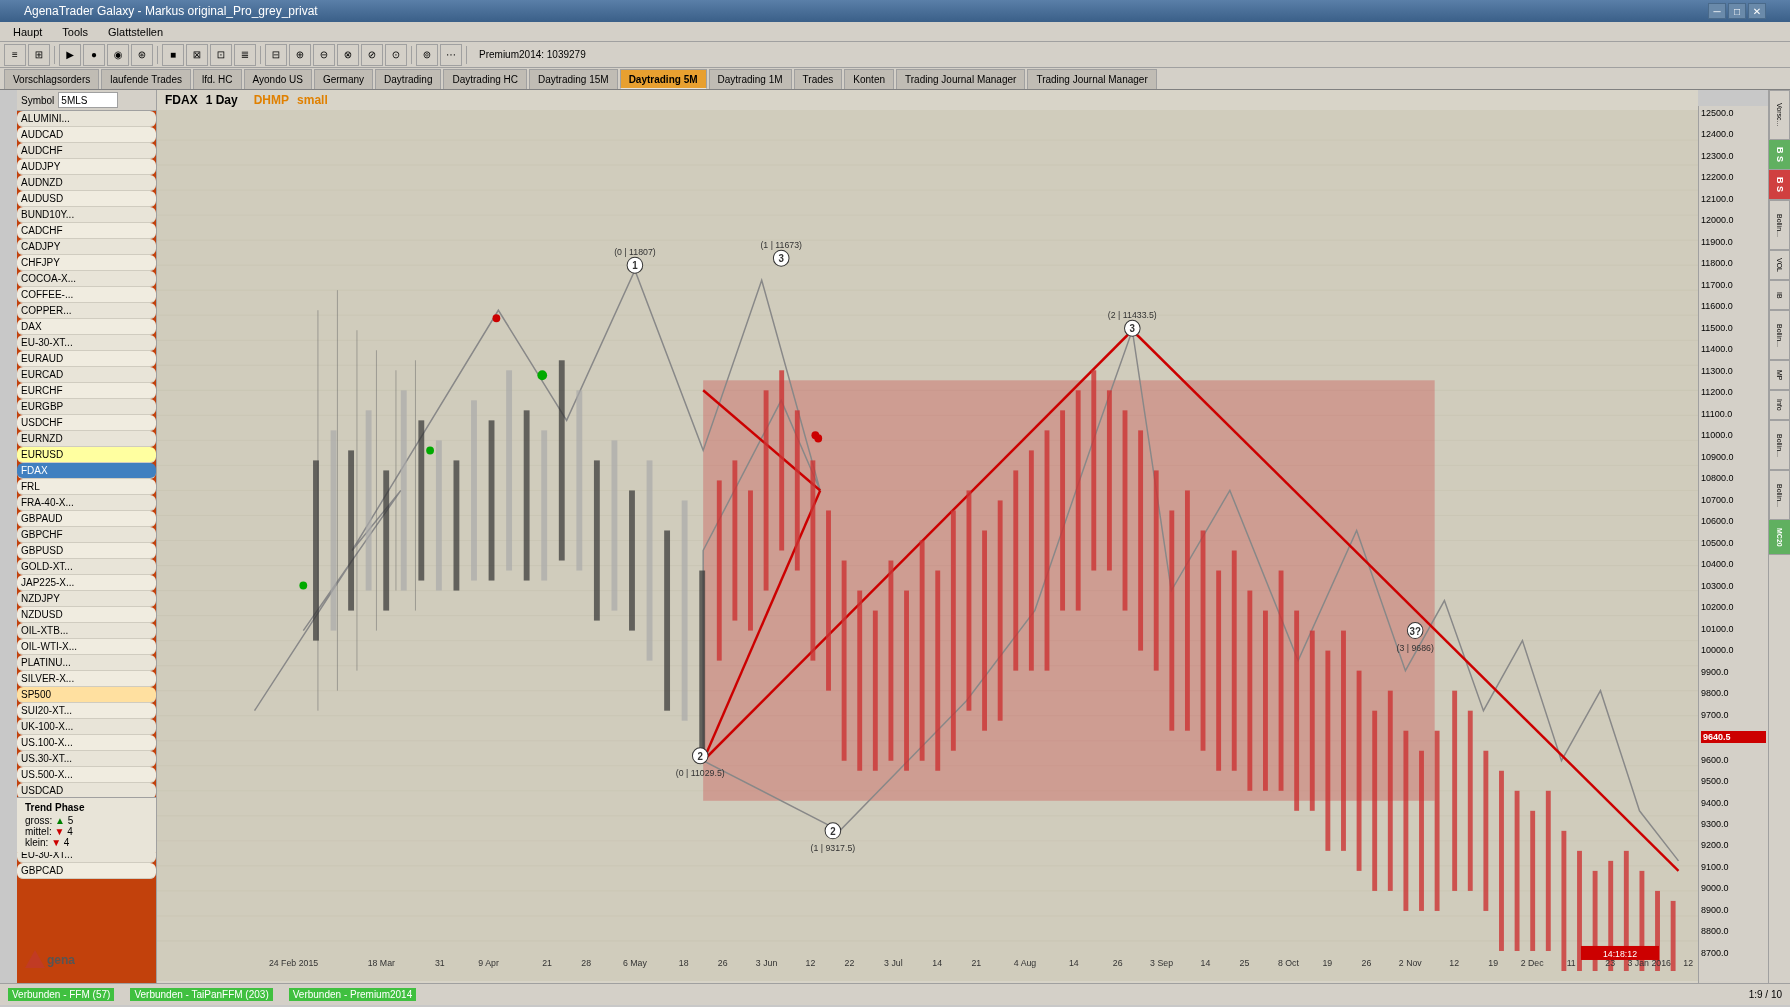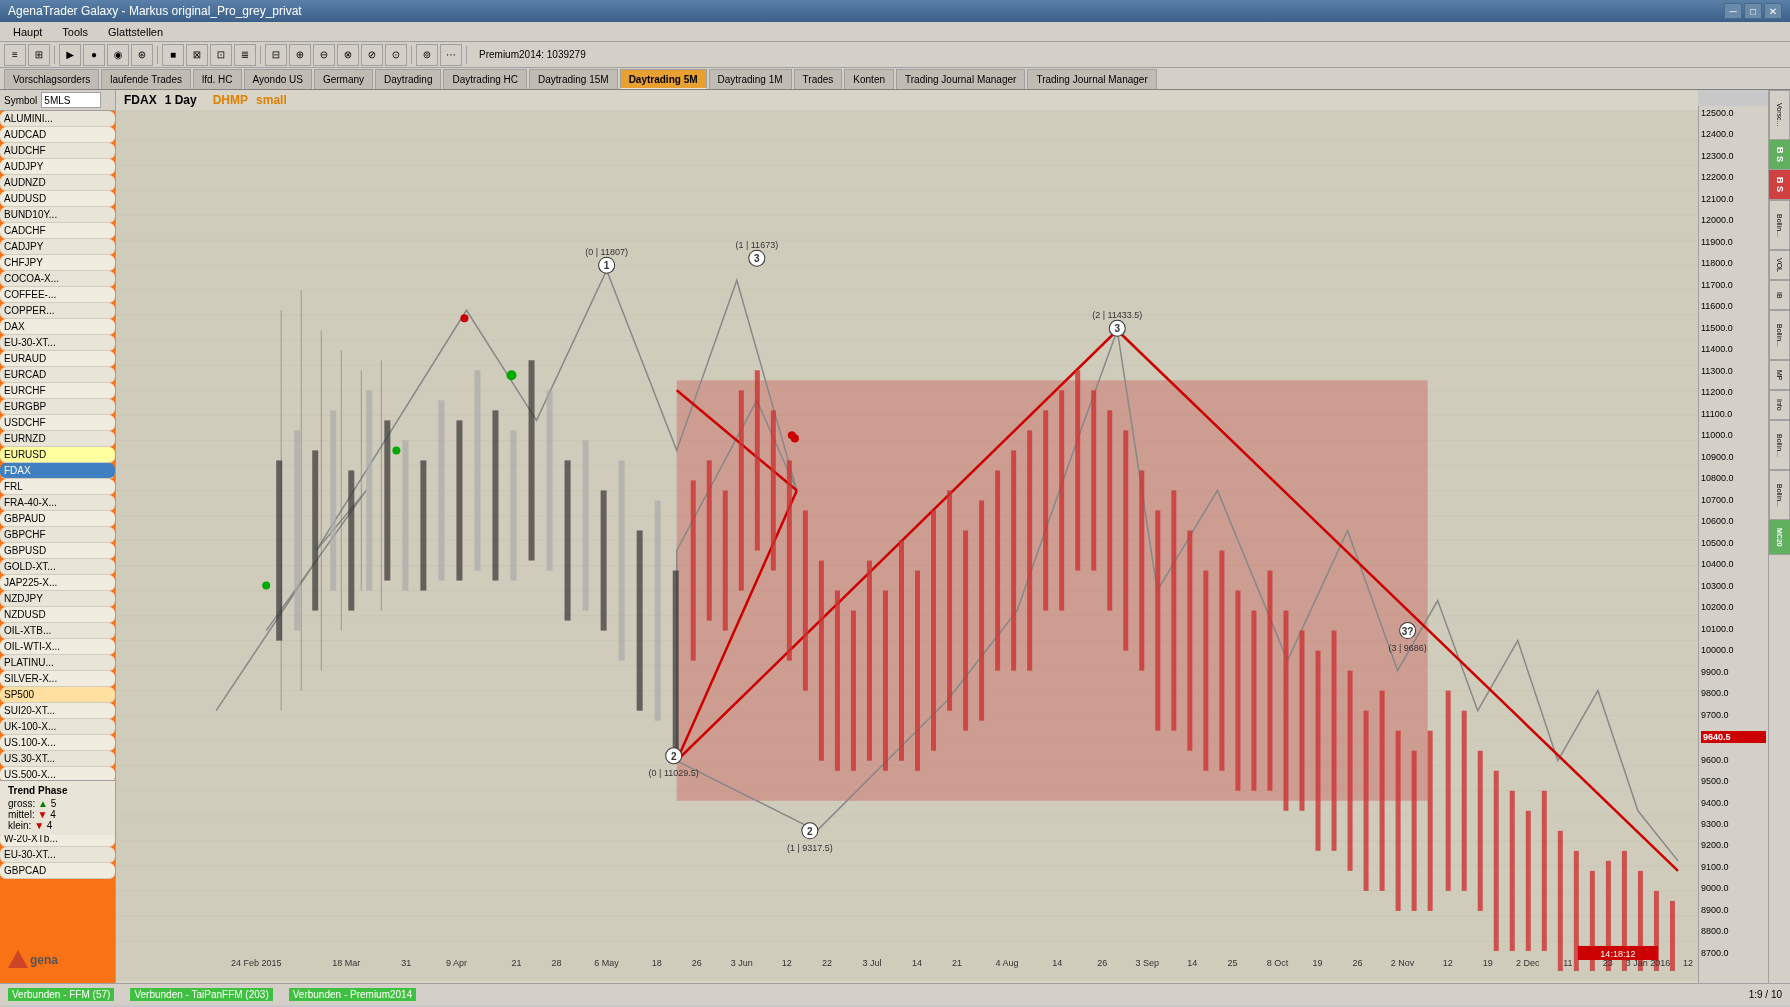--- a/index.html
+++ b/index.html
@@ -13,21 +13,21 @@
       position: relative;
     }
 
     
     #titlebar {
       height: 22px;
       background: linear-gradient(to bottom, #5a7fa8, #3a5f88);
       display: flex;
       align-items: center;
       justify-content: space-between;
-      padding: 0 8px;
+      padding: 0 24px;
       color: white;
       font-size: 12px;
     }
     #titlebar-controls { display: flex; gap: 2px; }
     .title-btn {
       width: 18px; height: 16px;
       background: #6a8aaa;
       border: 1px solid #4a6a8a;
       color: white;
       font-size: 10px;
@@ -110,25 +110,26 @@
 
     
     #main-layout {
       display: flex;
       height: calc(1007px - 22px - 22px - 26px - 22px - 22px);
       position: relative;
     }
 
     
     #symbol-list {
-      width: 116px;
-      background: #f97316;
+      width: 140px;
+      background: #c2410c;
       border-right: 1px solid #a0a0a0;
       overflow-y: auto;
       flex-shrink: 0;
+      margin-left: 17px;
     }
     #symbol-header {
       display: flex;
       align-items: center;
       padding: 2px 4px;
       background: #d4d0c8;
       border-bottom: 1px solid #a0a0a0;
       gap: 4px;
     }
     #symbol-header input {
@@ -190,21 +191,21 @@
       display: flex;
       align-items: center;
       padding: 0 8px;
       font-size: 10px;
       gap: 16px;
     }
 
     
     #trend-phase {
       position: absolute;
-      bottom: 107px;
+      bottom: 90px;
       left: 0;
       width: 140px;
       background: #e8e4d8;
       border-top: 1px solid #a0a0a0;
       padding: 4px 8px;
       font-size: 10px;
     }
     #trend-phase-title { font-weight: bold; margin-bottom: 2px; }
 
     

